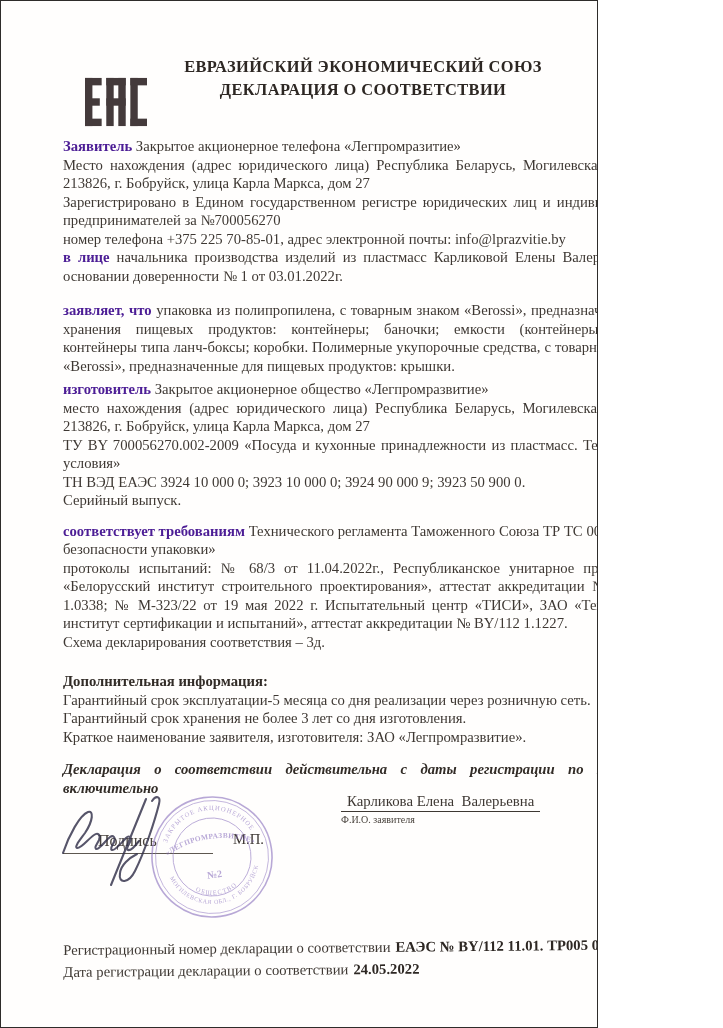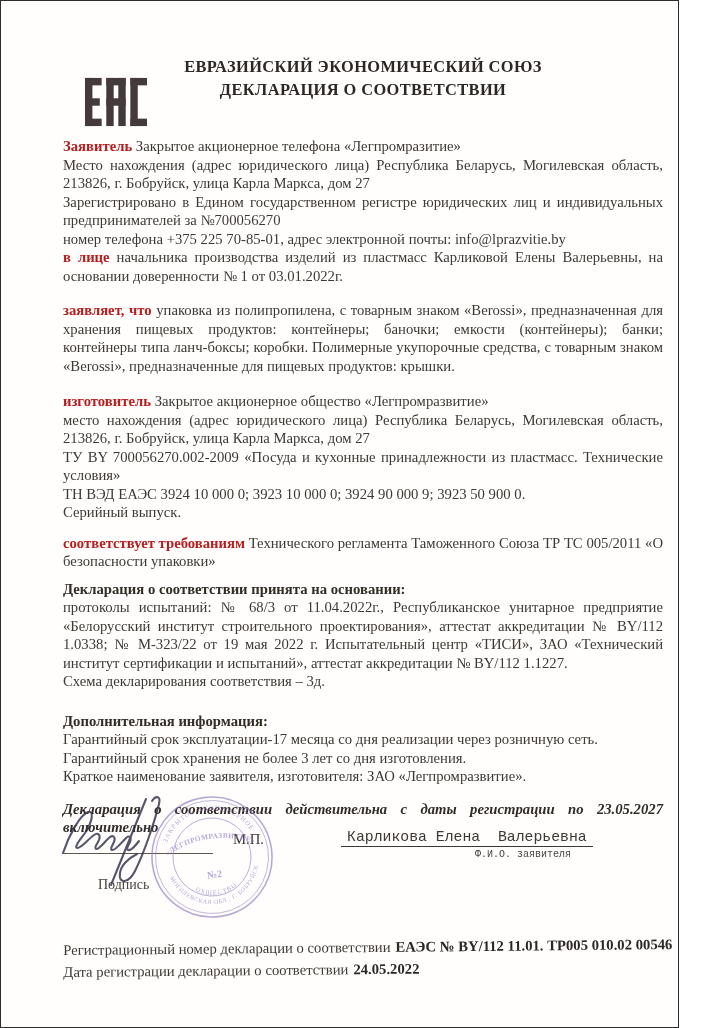--- a/index.html
+++ b/index.html
@@ -1,46 +1,46 @@
 <!DOCTYPE html>
 <html><head>
 <meta charset="utf-8">
 <style>
   html,body { margin:0; padding:0; background:#ffffff; }
   body { width:723px; height:1028px; position:relative;
          font-family:"Liberation Serif","DejaVu Serif",serif; }
-  .page { position:absolute; left:0; top:0; width:679px; height:1028px;
+  .page { position:absolute; left:0; top:0; width:598px; height:1028px;
           box-sizing:border-box; border:1px solid #2e2c2a; background:#fffefd;
           overflow:hidden; color:#3e3833; }
   .content { position:absolute; left:62px; top:0; width:600px; }
   .title-block { padding-top:54px; text-align:center; }
   .title-line { font-weight:bold; font-size:16.4px; line-height:23px;
                 letter-spacing:0.4px; color:#2d2723; }
   p { margin:0; font-size:14.7px; line-height:18.5px; text-align:justify; }
-  .b { font-weight:bold; color:#b91c1c; }
+  .b { font-weight:bold; color:#4c1d95; }
   .m-app  { margin-top:36px; }
   .m-rep  {  }
   .m-decl { margin-top:16px; }
-  .m-man  { margin-top:17px; }
+  .m-man  { margin-top:5px; }
   .m-comp { margin-top:12px; }
   .m-bas  { margin-top:9px;  }
   .m-add  { margin-top:21px; }
   .m-val  { margin-top:14px;font-style:italic; }
   .heading { font-weight:bold; color:#322c27; }
   .validity { font-weight:bold; color:#322c27; }
 
   
   .sig-ink { position:absolute; left:48px; top:788px; width:185px; height:115px; z-index:3; }
   .sig-line { position:absolute; left:62px; top:852px; width:150px; height:0;
               border-top:1.2px solid #5d574f; z-index:1; }
-  .sig-label { position:absolute; left:97px; top:876px; font-size:14px; color:#4a443e; z-index:1; }
+  .sig-label { position:absolute; left:97px; top:831px; font-size:16px; color:#4a443e; z-index:1; }
   .mp { position:absolute; left:232px; top:830px; font-size:14.7px; z-index:1; }
   .stamp-wrap { position:absolute; left:148px; top:793px; width:126px; height:126px;
                 z-index:2; filter:blur(0.4px); opacity:0.62; }
-  .fio-block { position:absolute; left:340px; top:827px; width:230px; text-align:right; z-index:1;font-family:Liberation Mono, monospace; }
+  .fio-block { position:absolute; left:340px; top:791px; width:230px; text-align:left; z-index:1; }
   .fio-name { display:inline-block; font-size:14.8px; white-space:pre;
               border-bottom:1.2px solid #3e3833; padding:0 6px 1px 6px; }
   .fio-label { font-size:10px; color:#4a443e; margin-top:2px; }
 
   .reg-block { position:absolute; left:62px; top:938px; width:640px;
                transform:rotate(-0.55deg); transform-origin:left top; }
   .reg-line { font-size:14.7px; line-height:22px; text-align:left; }
   .reg-val { font-weight:bold; color:#2d2723; margin-left:5px; }
   .logo { position:absolute; left:84px; top:74px; width:62px; height:54px; }
 </style>
@@ -82,26 +82,25 @@
     <p class="m-decl"><span class="b">заявляет, что</span><span> упаковка из полипропилена, с товарным знаком «Berossi», предназначенная для хранения пищевых продуктов: контейнеры; баночки; емкости (контейнеры); банки; контейнеры типа ланч-боксы; коробки. Полимерные укупорочные средства, с товарным знаком «Berossi», предназначенные для пищевых продуктов: крышки.</span></p>
 
     <p class="m-man"><span class="b">изготовитель</span><span> Закрытое акционерное общество «Легпромразвитие»</span></p>
     <p>место нахождения (адрес юридического лица) Республика Беларусь, Могилевская область, 213826, г. Бобруйск, улица Карла Маркса, дом 27</p>
     <p>ТУ BY 700056270.002-2009 «Посуда и кухонные принадлежности из пластмасс. Технические условия»</p>
     <p>ТН ВЭД ЕАЭС 3924 10 000 0; 3923 10 000 0; 3924 90 000 9; 3923 50 900 0.</p>
     <p>Серийный выпуск.</p>
 
     <p class="m-comp"><span class="b">соответствует требованиям</span><span> Технического регламента Таможенного Союза ТР ТС 005/2011 «О безопасности упаковки»</span></p>
 
-    <p class="m-bas heading">Декларация о соответствии принята на основании:</p>
     <p>протоколы испытаний: № 68/3 от 11.04.2022г., Республиканское унитарное предприятие «Белорусский институт строительного проектирования», аттестат аккредитации № BY/112 1.0338; № М-323/22 от 19 мая 2022 г. Испытательный центр «ТИСИ», ЗАО «Технический институт сертификации и испытаний», аттестат аккредитации № BY/112 1.1227.</p>
     <p>Схема декларирования соответствия – 3д.</p>
 
     <p class="m-add heading">Дополнительная информация:</p>
-    <p>Гарантийный срок эксплуатации-17 месяца со дня реализации через розничную сеть.</p>
+    <p>Гарантийный срок эксплуатации-5 месяца со дня реализации через розничную сеть.</p>
     <p>Гарантийный срок хранения не более 3 лет со дня изготовления.</p>
     <p>Краткое наименование заявителя, изготовителя: ЗАО «Легпромразвитие».</p>
 
     <p class="m-val validity">Декларация о соответствии действительна с даты регистрации по 23.05.2027 включительно</p>
   </div>
 
   <div class="sig-line"></div>
   <div class="sig-label">Подпись</div>
   <div class="mp">М.П.</div>
 

